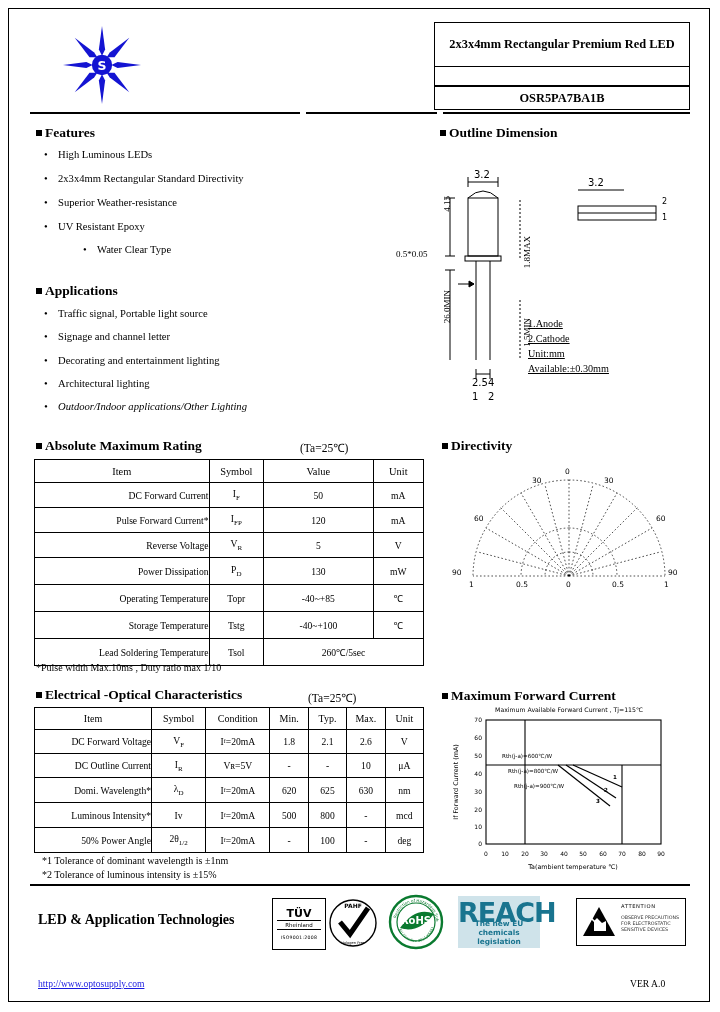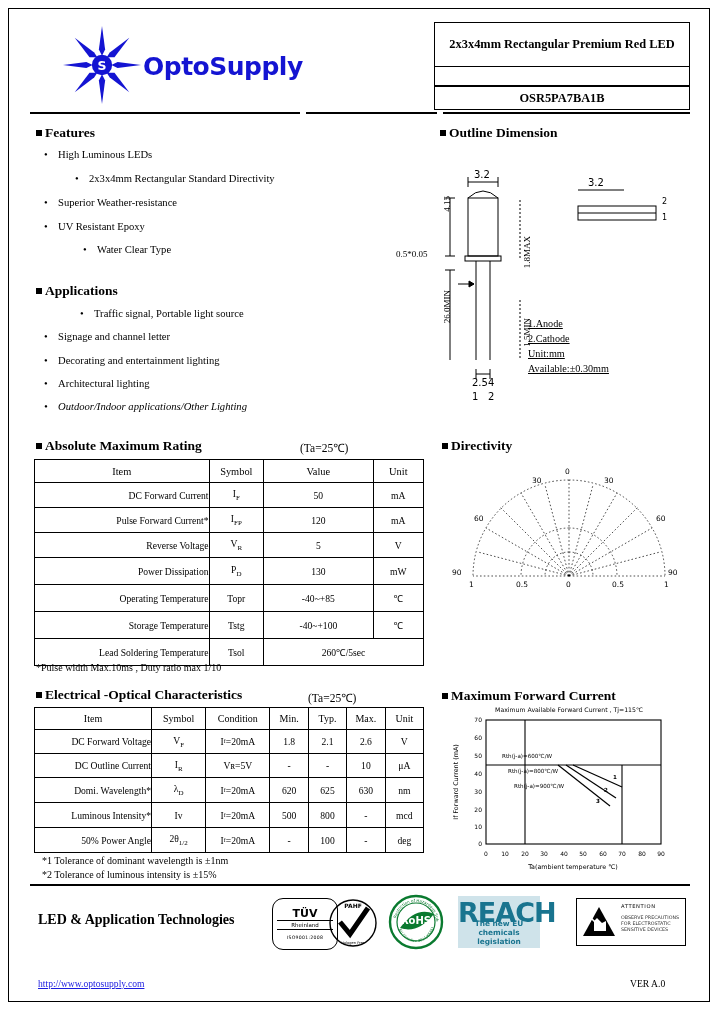--- a/index.html
+++ b/index.html
@@ -41,21 +41,21 @@
   .draw{position:absolute;}
   .vtxt{writing-mode:vertical-rl;transform:rotate(180deg);font-size:9px;white-space:nowrap;}
 
   
   .frule{position:absolute;left:30px;top:884px;width:660px;height:0;border-top:2.4px solid #000;}
   .foot-name{position:absolute;left:38px;top:912px;font-weight:bold;font-size:14px;}
   .url{position:absolute;left:38px;top:978px;font-size:9.6px;color:#1a1ae0;text-decoration:underline;}
   .ver{position:absolute;left:630px;top:978px;font-size:9.6px;}
 
   .badge{position:absolute;}
-  .tuv{left:272px;top:898px;width:52px;height:50px;border:1px solid #000;border-radius:11px;padding-left:12px;}
+  .tuv{left:272px;top:898px;width:52px;height:50px;border:1px solid #000;border-radius:0;}
   .tuv .tv1{position:absolute;left:0;right:0;top:8px;text-align:center;font-family:"DejaVu Sans",sans-serif;font-weight:bold;font-size:11px;}
   .tuv .tv2{position:absolute;left:4px;right:4px;top:21px;text-align:center;font-family:"DejaVu Sans",sans-serif;font-size:5.5px;border-top:1px solid #000;border-bottom:1px solid #000;padding:1px 0;}
   .tuv .tv3{position:absolute;left:0;right:0;top:36px;text-align:center;font-family:"DejaVu Sans",sans-serif;font-size:4.6px;letter-spacing:.3px;}
 
   .pahf{left:328px;top:898px;width:50px;height:50px;}
   .rohs{left:388px;top:894px;width:56px;height:56px;}
   .reach{left:458px;top:896px;width:82px;height:52px;background:#cfe3ea;}
   .reach .r1{position:absolute;left:0;right:0;top:1px;text-align:center;font-family:"DejaVu Sans",sans-serif;font-weight:bold;font-size:27px;color:#19748f;letter-spacing:-1px;}
   .reach .r2{position:absolute;left:0;right:0;bottom:2px;text-align:center;font-family:"DejaVu Sans",sans-serif;font-weight:bold;font-size:7.4px;color:#19748f;}
   .esd{left:576px;top:898px;width:108px;height:46px;border:1px solid #000;background:#fff;}
@@ -76,41 +76,40 @@
         <polygon points="0,50 30,46 38,50 30,54"></polygon>
         <polygon points="100,50 70,46 62,50 70,54"></polygon>
         <polygon points="15,15 40,34 44,40 34,40 "></polygon>
         <polygon points="85,15 60,34 56,40 66,40"></polygon>
         <polygon points="15,85 40,66 44,60 34,60"></polygon>
         <polygon points="85,85 60,66 56,60 66,60"></polygon>
         <circle cx="50" cy="50" r="13"></circle>
       </g>
       <text x="50" y="56" font-family="DejaVu Sans, sans-serif" font-size="16" font-weight="bold" fill="#fff" text-anchor="middle">S</text>
     </svg>
-    <div class="logo-text">OptoSupply</div>
   </div>
 
   <div class="title-box">
     <div class="t1">2x3x4mm Rectangular Premium Red LED</div>
   </div>
   <div class="pn-box">OSR5PA7BA1B</div>
 
   <div class="hrule"></div>
   <div class="hrule-gap1"></div>
   <div class="hrule-gap2"></div>
 
   <div class="sec-h" style="left:36px;top:125px;"><span class="bullet"></span><span>Features</span></div>
   <div class="bl" style="left:44px;top:149px;"><span class="dot">•</span><span>High Luminous LEDs</span></div>
-  <div class="bl" style="left:44px;top:173px;margin-left:31px;"><span class="dot">•</span><span>2x3x4mm Rectangular Standard Directivity</span></div>
+  <div class="bl" style="left:44px;top:173px;"><span class="dot">•</span><span>2x3x4mm Rectangular Standard Directivity</span></div>
   <div class="bl" style="left:44px;top:197px;"><span class="dot">•</span><span>Superior Weather-resistance</span></div>
   <div class="bl" style="left:44px;top:221px;"><span class="dot">•</span><span>UV Resistant Epoxy</span></div>
   <div class="bl" style="left:44px;top:244px;margin-left:39px;"><span class="dot">•</span><span>Water Clear Type</span></div>
 
   <div class="sec-h" style="left:36px;top:283px;"><span class="bullet"></span><span>Applications</span></div>
-  <div class="bl" style="left:44px;top:308px;margin-left:36px;"><span class="dot">•</span><span>Traffic signal, Portable light source</span></div>
+  <div class="bl" style="left:44px;top:308px;"><span class="dot">•</span><span>Traffic signal, Portable light source</span></div>
   <div class="bl" style="left:44px;top:331px;"><span class="dot">•</span><span>Signage and channel letter</span></div>
   <div class="bl" style="left:44px;top:355px;"><span class="dot">•</span><span>Decorating and entertainment lighting</span></div>
   <div class="bl" style="left:44px;top:378px;"><span class="dot">•</span><span>Architectural lighting</span></div>
   <div class="bl" style="left:44px;top:401px;font-style:italic;"><span class="dot">•</span><span>Outdoor/Indoor applications/Other Lighting</span></div>
 
   <div class="sec-h" style="left:440px;top:125px;"><span class="bullet"></span><span>Outline Dimension</span></div>
 
   <svg class="draw" style="left:428px;top:160px;width:270px;height:250px;" viewBox="0 0 270 250">
     <g stroke="#000" fill="none" stroke-width="1">
 

